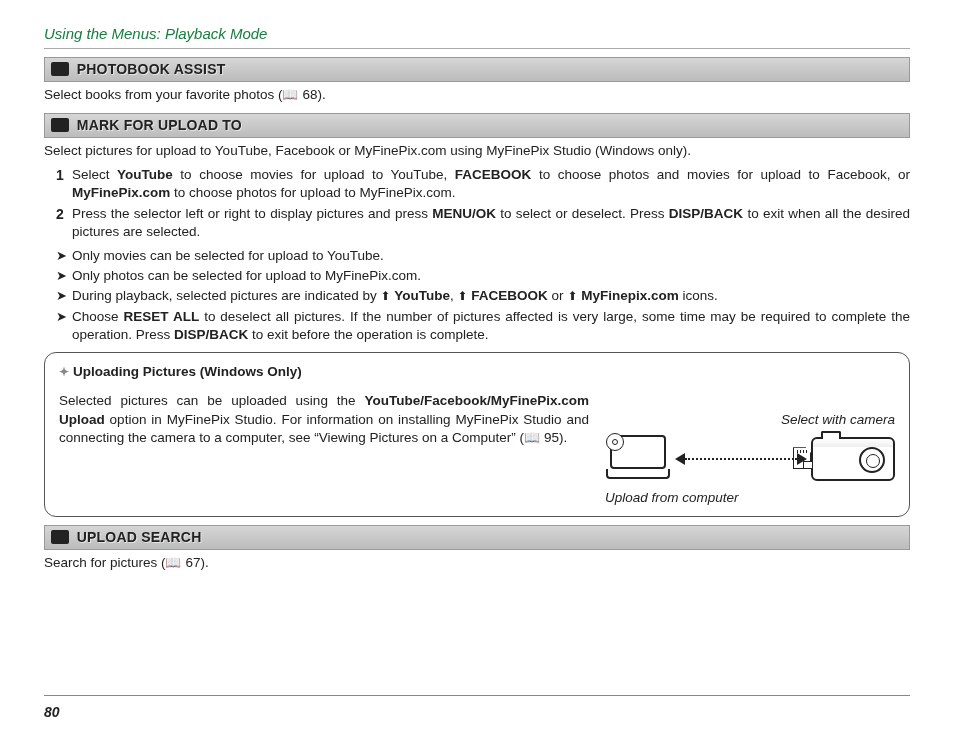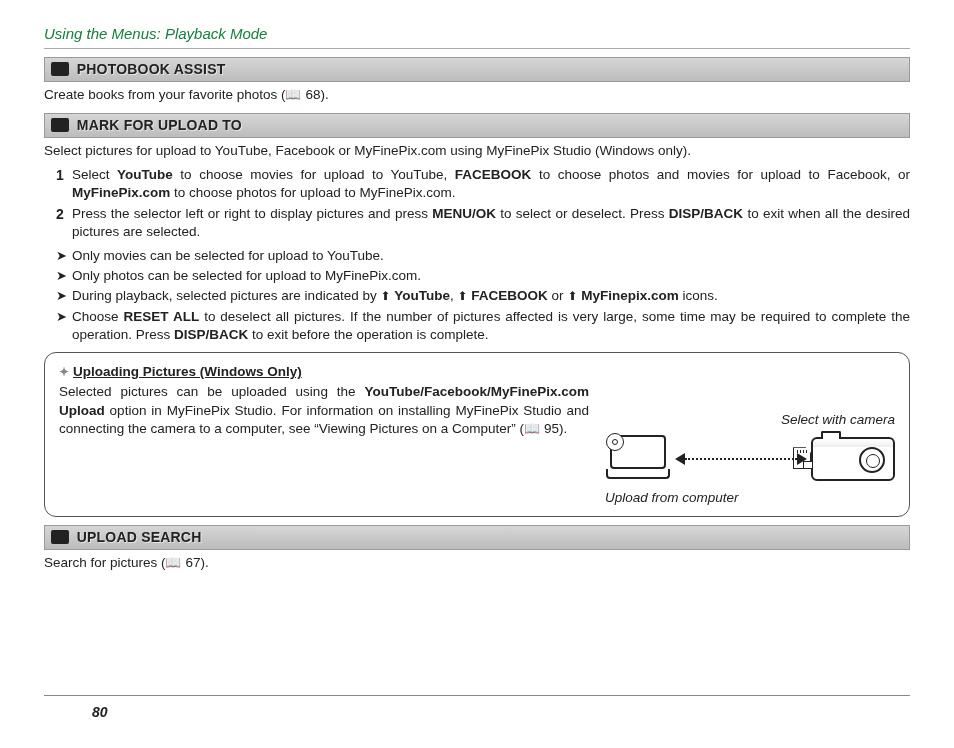--- a/index.html
+++ b/index.html
@@ -70,21 +70,21 @@
   .justify { text-align: justify; }
   b { font-weight: bold; }
   .notebox {
     border: 1px solid #555;
     border-radius: 12px;
     padding: 10px 14px 8px 14px;
     margin: 8px 0 8px 0;
     display: flex;
   }
   .notebox .nb-text { flex: 1; padding-right: 16px; }
-  .notebox .nb-title { font-weight: bold; font-size: 13.5px; margin-bottom: 2px; text-decoration: underline; }
+  .notebox .nb-title { font-weight: bold; font-size: 13.5px; margin-bottom: 11px; }
   .nb-title .tip-icon { display:inline-block; margin-right:4px; font-size:12px; color:#888; }
   .notebox .nb-body { text-align: justify; }
   .notebox .nb-figure { width: 290px; flex-shrink:0; position: relative; padding-top:2px; }
   .figure-top-label {
     font-style: italic;
     text-align: right;
     margin-bottom: 4px;
     font-size: 13.5px;
     margin-top: 46px;
   }
@@ -163,36 +163,36 @@
   }
   .camera .usb {
     position:absolute; left:-10px; top:22px; width:10px;height:8px;
     border:1.5px solid #222; background:#fff;
   }
   .figure-bottom-label {
     font-style: italic; margin-top:4px; font-size:13.5px;
   }
   .page-number {
     position:absolute; left:44px; bottom:26px;
-    font-style: italic; font-weight: bold; font-size: 14px; margin-left: 48px;
+    font-style: italic; font-weight: bold; font-size: 14px;
   }
   .seg { display:inline; }
   .upload-icon { display:inline-block; font-size:12px; }
 </style>
 </head>
 <body>
 
 <div class="top-heading">Using the Menus: Playback Mode</div>
 
 <div class="section-bar">
   <span class="sec-icon"></span>
   <span class="title-label">PHOTOBOOK ASSIST</span>
 </div>
 <p class="body-text">
-  <span class="seg">Create books from your favorite photos (</span><span class="page-ref-icon">📖</span> <span class="seg">68</span><span class="seg">).</span>
+  <span class="seg">Select books from your favorite photos (</span><span class="page-ref-icon">📖</span> <span class="seg">68</span><span class="seg">).</span>
 </p>
 
 <div class="section-bar">
   <span class="sec-icon"></span>
   <span class="title-label">MARK FOR UPLOAD TO</span>
 </div>
 <p class="body-text">Select pictures for upload to YouTube, Facebook or MyFinePix.com using MyFinePix Studio (Windows only).</p>
 
 <div class="ol">
   <div class="li">

